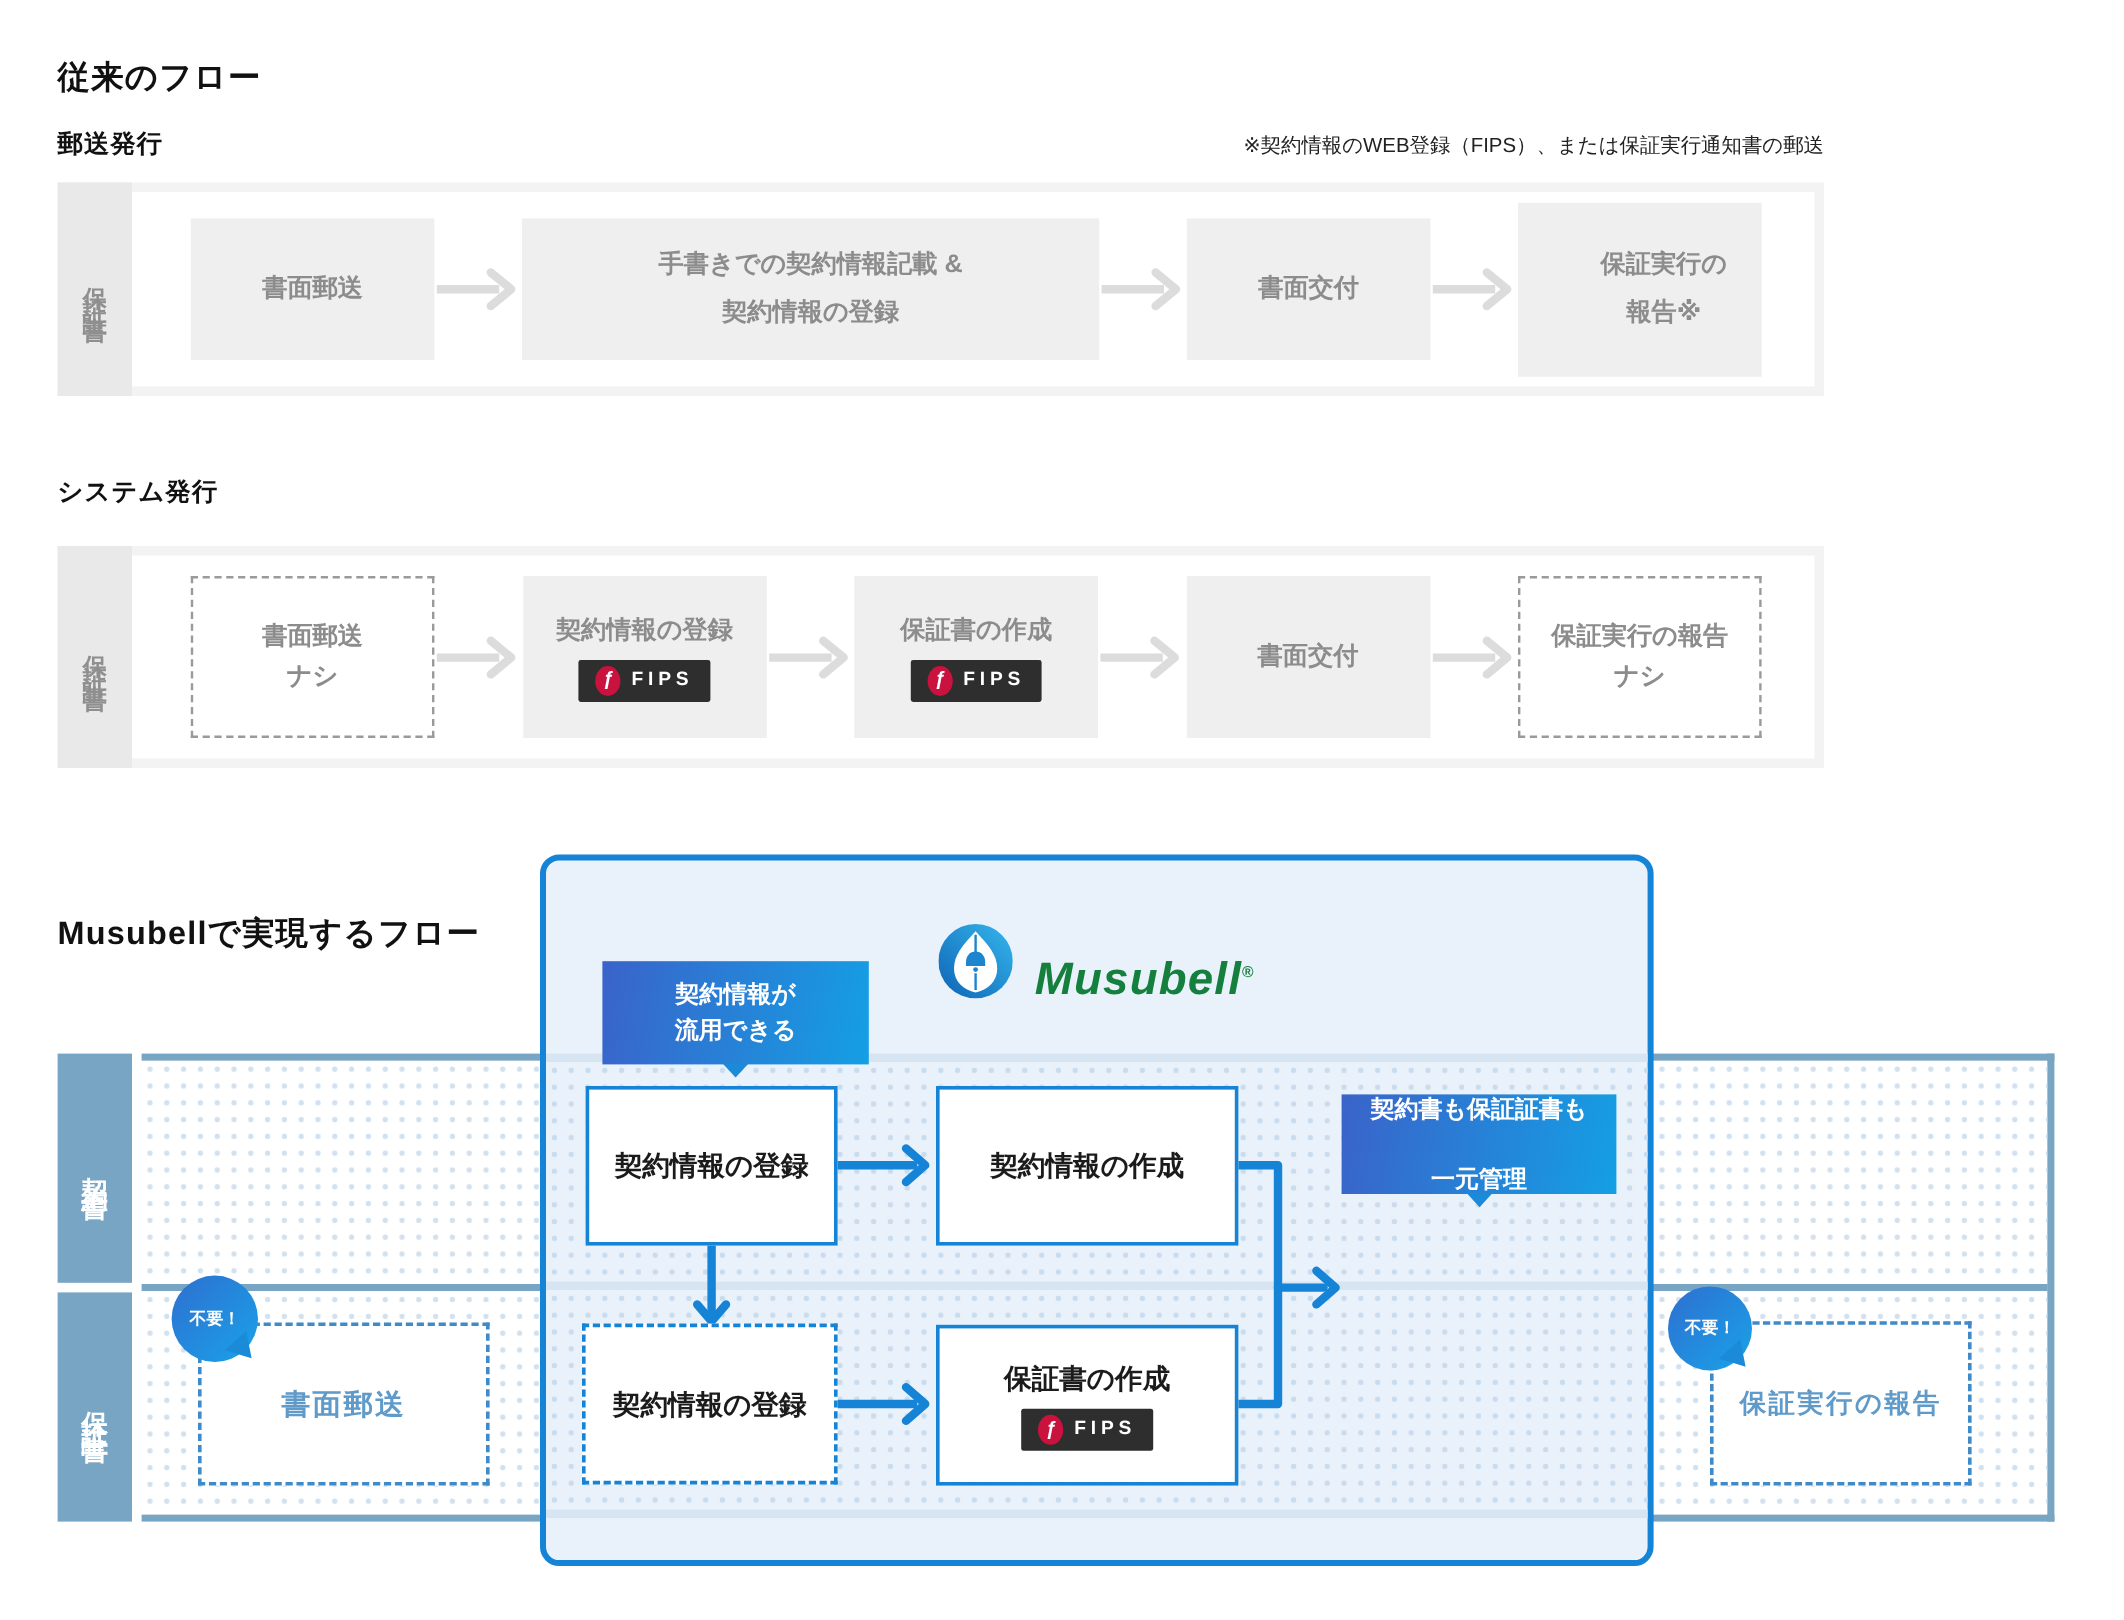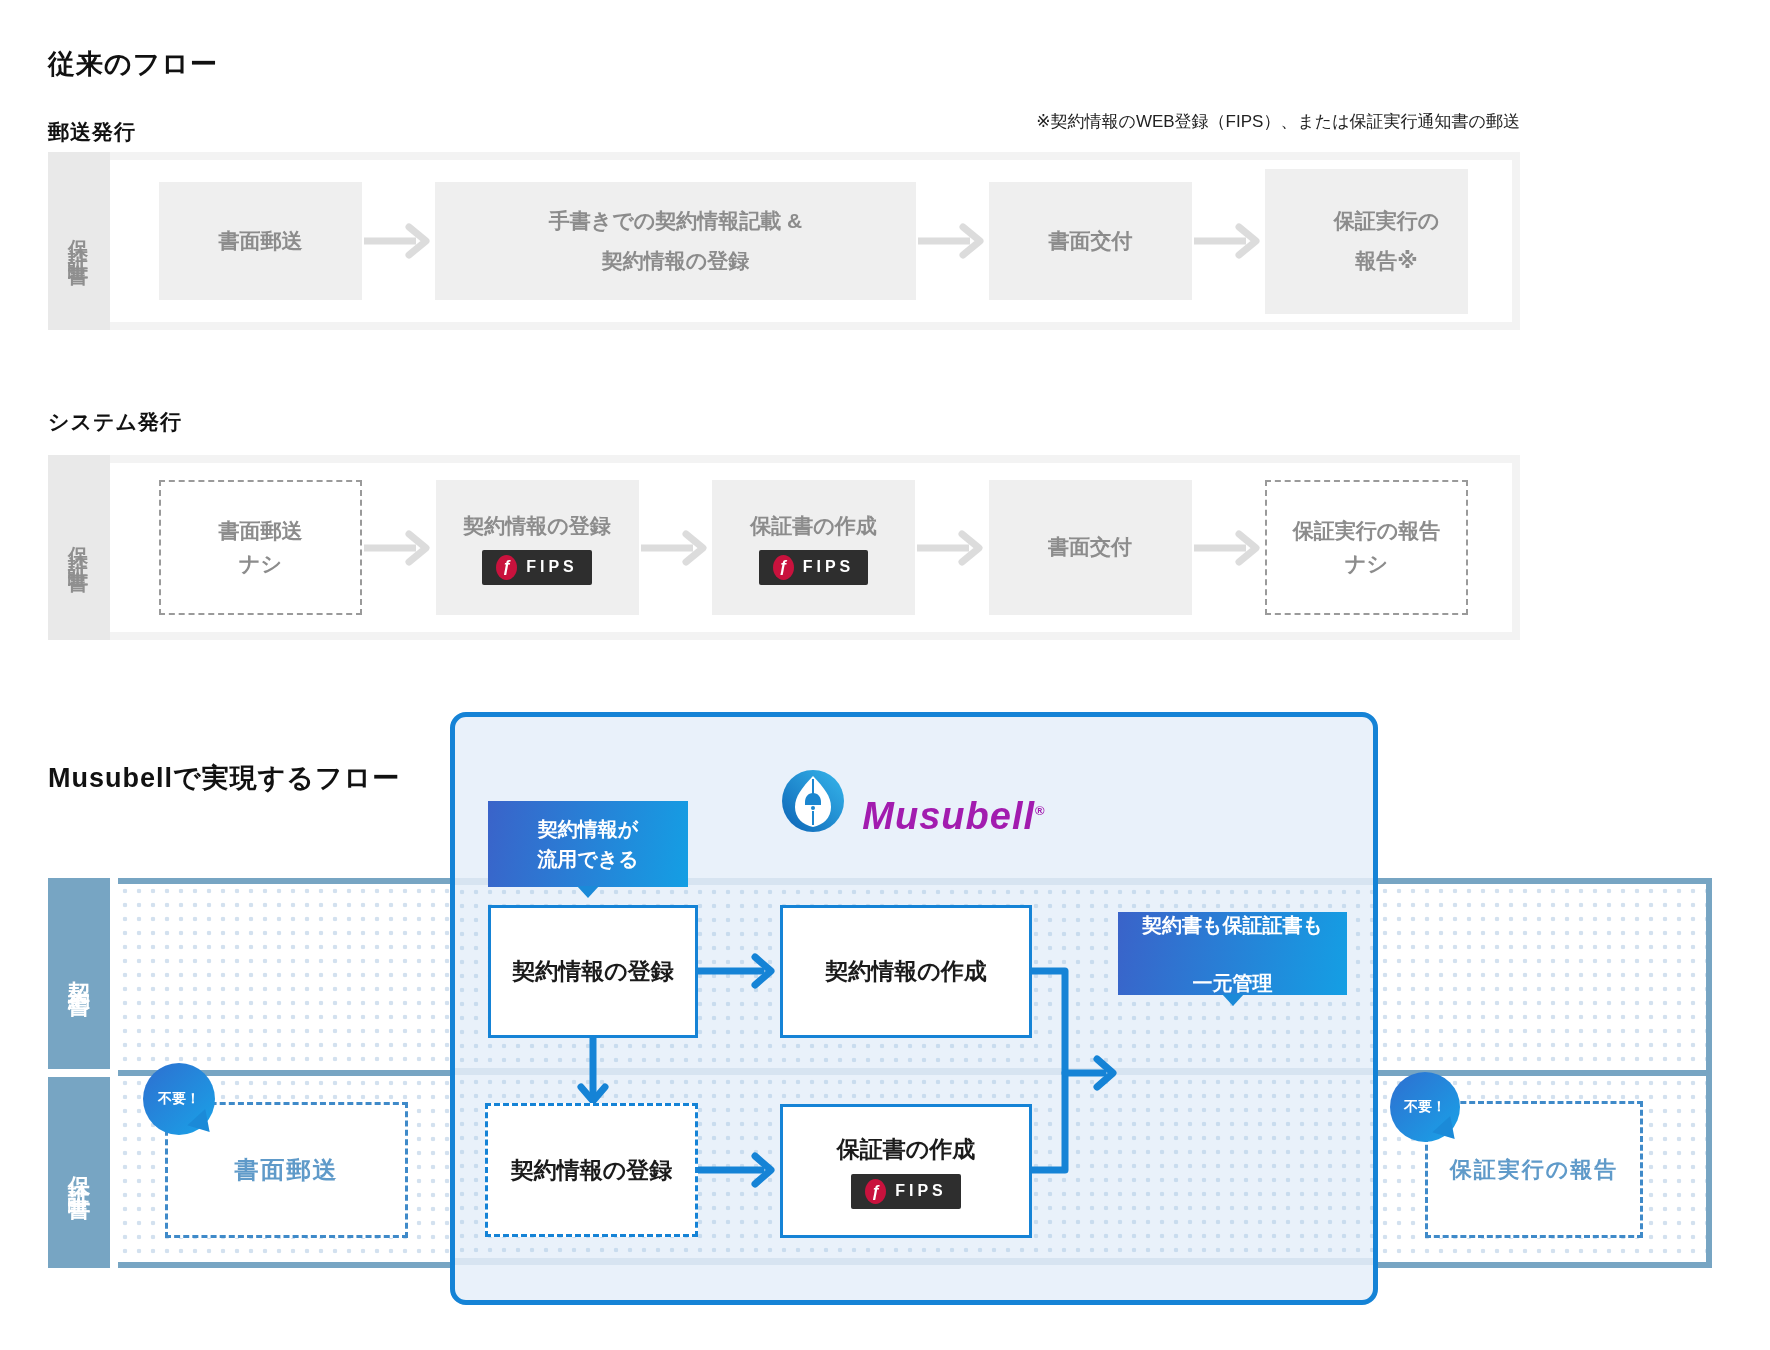--- a/index.html
+++ b/index.html
@@ -1,20 +1,20 @@
 <!DOCTYPE html>
 <html><head>
 <meta charset="utf-8">
 <style>
   html,body{margin:0;padding:0;background:#fff;}
   #canvas{position:relative;width:1770px;height:1350px;background:#fff;overflow:hidden;
           font-family:"Liberation Sans","DejaVu Sans",sans-serif;color:#111;}
 
   .h1{position:absolute;font-size:27px;font-weight:700;color:#111;letter-spacing:1px;}
-  .h2{position:absolute;font-size:21px;font-weight:700;color:#111;letter-spacing:1px;margin-top:12px;}
+  .h2{position:absolute;font-size:21px;font-weight:700;color:#111;letter-spacing:1px;}
   .note{position:absolute;font-size:17px;font-weight:400;color:#222;}
 
   
   .gray-frame{position:absolute;left:48px;width:1472px;background:#f3f3f3;display:flex;}
   .gray-frame .vlabel{width:62px;background:#e9e9e9;color:#8f8f8f;display:flex;align-items:center;
       justify-content:center;writing-mode:vertical-rl;font-size:20px;font-weight:600;letter-spacing:9px;}
   .gray-frame .content{flex:1;background:#fff;margin:8px 8px 8px 0;display:flex;align-items:center;
       justify-content:space-between;padding:0 44px 0 49px;}
   .gbox{background:#efefef;color:#8c8c8c;display:flex;flex-direction:column;align-items:center;
       justify-content:center;text-align:center;font-weight:600;font-size:21px;line-height:1.55;
@@ -50,21 +50,21 @@
   .bubble::after{content:"";position:absolute;right:-4px;bottom:-10px;border:12px solid transparent;
       border-top:20px solid #1b8ad8;transform:rotate(-42deg);}
 
   
   #mbox{position:absolute;left:450px;top:712px;width:918px;height:583px;background:#e9f1fa;
       border:5px solid #1583d6;border-radius:16px;box-sizing:content-box;z-index:4;}
   .mstripe{position:absolute;left:0;right:0;height:7px;background:#d7e4f1;}
   .mdots{position:absolute;left:0;right:0;
       background-image:radial-gradient(circle,#c9dcee 2px,transparent 2.6px);background-size:14px 14px;}
   .mlogo{position:absolute;top:46px;left:0;right:0;display:flex;align-items:center;justify-content:center;gap:18px;}
-  .mlogo .brand{font-size:38px;font-weight:800;font-style:italic;color:#a21caf;letter-spacing:1px;margin-top:32px;}
+  .mlogo .brand{font-size:38px;font-weight:800;font-style:italic;color:#15803d;letter-spacing:1px;margin-top:32px;}
   .mlogo sup{font-size:13px;font-weight:700;font-style:normal;}
 
   .badge{position:absolute;background:linear-gradient(100deg,#3a63c9 0%,#149fe4 100%);color:#fff;
       font-weight:700;font-size:20px;line-height:1.5;display:flex;flex-direction:column;align-items:center;
       justify-content:center;text-align:center;z-index:6;}
   .badge::after{content:"";position:absolute;left:50%;bottom:-11px;transform:translateX(-50%);
       border:11px solid transparent;border-top:12px solid #1b8ad8;border-bottom:none;}
 
   .mbx{position:absolute;background:#fff;border:3px solid #1583d6;box-sizing:border-box;display:flex;
       flex-direction:column;align-items:center;justify-content:center;gap:9px;font-weight:700;font-size:23px;
@@ -211,21 +211,21 @@
         <circle cx="31" cy="31" r="31" fill="url(#mblg)"></circle>
         <path d="M31 6 C20 18 13 26 13 37 C13 48 21 55 31 57 C41 55 49 48 49 37 C49 26 42 18 31 6 Z" fill="#fff"></path>
         <line x1="31" y1="9" x2="31" y2="24" stroke="#1b86cf" stroke-width="2"></line>
         <path d="M31 23 c-5 0 -8 4 -8 9 v3 h16 v-3 c0 -5 -3 -9 -8 -9 z" fill="#1b86cf"></path>
         <circle cx="31" cy="38" r="2" fill="#1b86cf"></circle>
         <line x1="31" y1="41" x2="31" y2="55" stroke="#1b86cf" stroke-width="2"></line>
       </svg>
       <div class="brand"><span>Musubell</span><sup>®</sup></div>
     </div>
 
-    <div class="badge" style="left:33px;top:84px;width:200px;height:86px;">
+    <div class="badge" style="left:47px;top:84px;width:222px;height:86px;">
       <span>契約情報が</span>
       <span>流用できる</span>
     </div>
     <div class="badge" style="left:663px;top:195px;width:229px;height:83px;gap:28px;">
       <span>契約書も保証証書も</span>
       <span>一元管理</span>
     </div>
 
     <div class="mbx" style="left:33px;top:188px;width:210px;height:133px;">
       <span>契約情報の登録</span>

